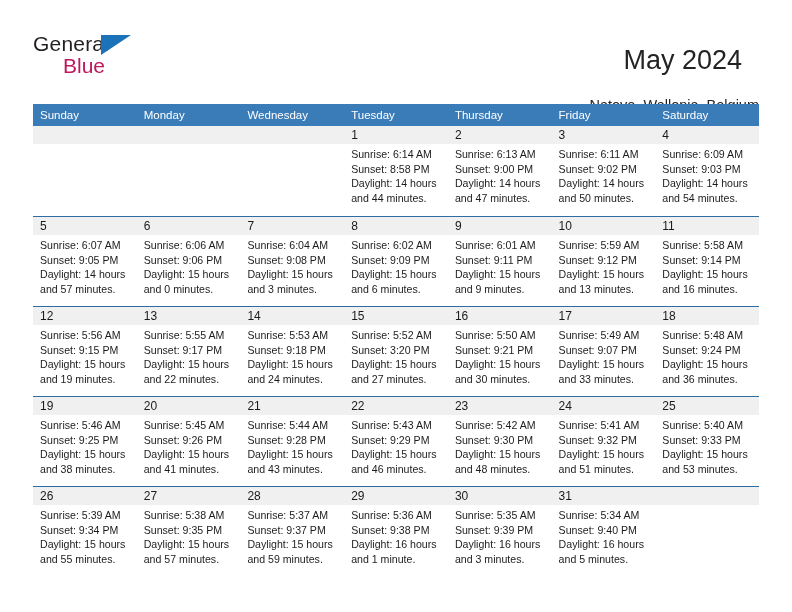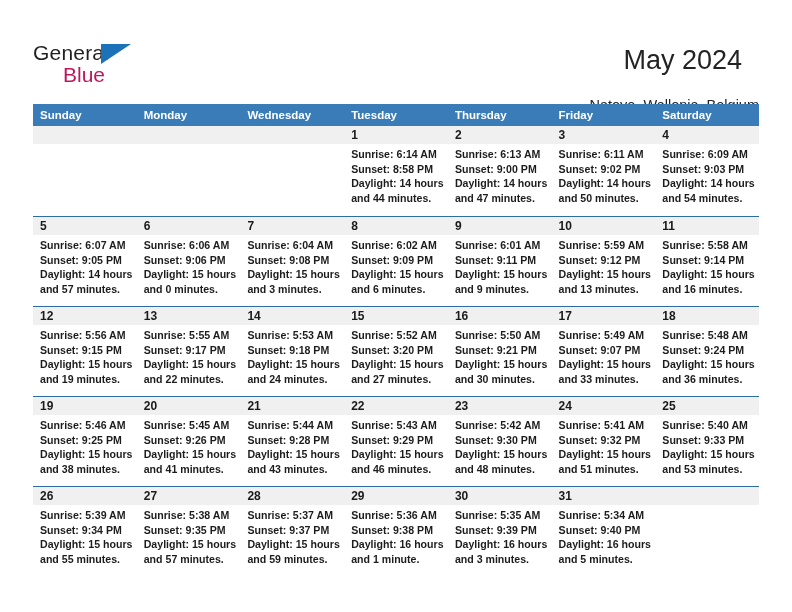--- a/index.html
+++ b/index.html
@@ -25,21 +25,21 @@
   .topbar {
     position: absolute;
     left: 33px;
     top: 26px;
     right: 33px;
     height: 70px;
   }
   .logo {
     position: absolute;
     left: 0;
-    top: 15px;
+    top: 6px;
     width: 130px;
     height: 52px;
   }
   .logo-general {
     position: absolute;
     left: 0;
     top: 0;
     font-size: 21px;
     color: #231f20;
     letter-spacing: 0.2px;
@@ -83,21 +83,20 @@
     margin: 4px 0 0 0;
     white-space: nowrap;
   }
 
   
   .calendar {
     position: absolute;
     left: 33px;
     top: 104px;
     width: 726px;
-    font-weight: bold;
   }
   .weekhead {
     display: flex;
     background: #3a7cb8;
     height: 22px;
   }
   .weekhead .wh {
     flex: 1 1 0;
     color: #ffffff;
     font-size: 11.5px;

